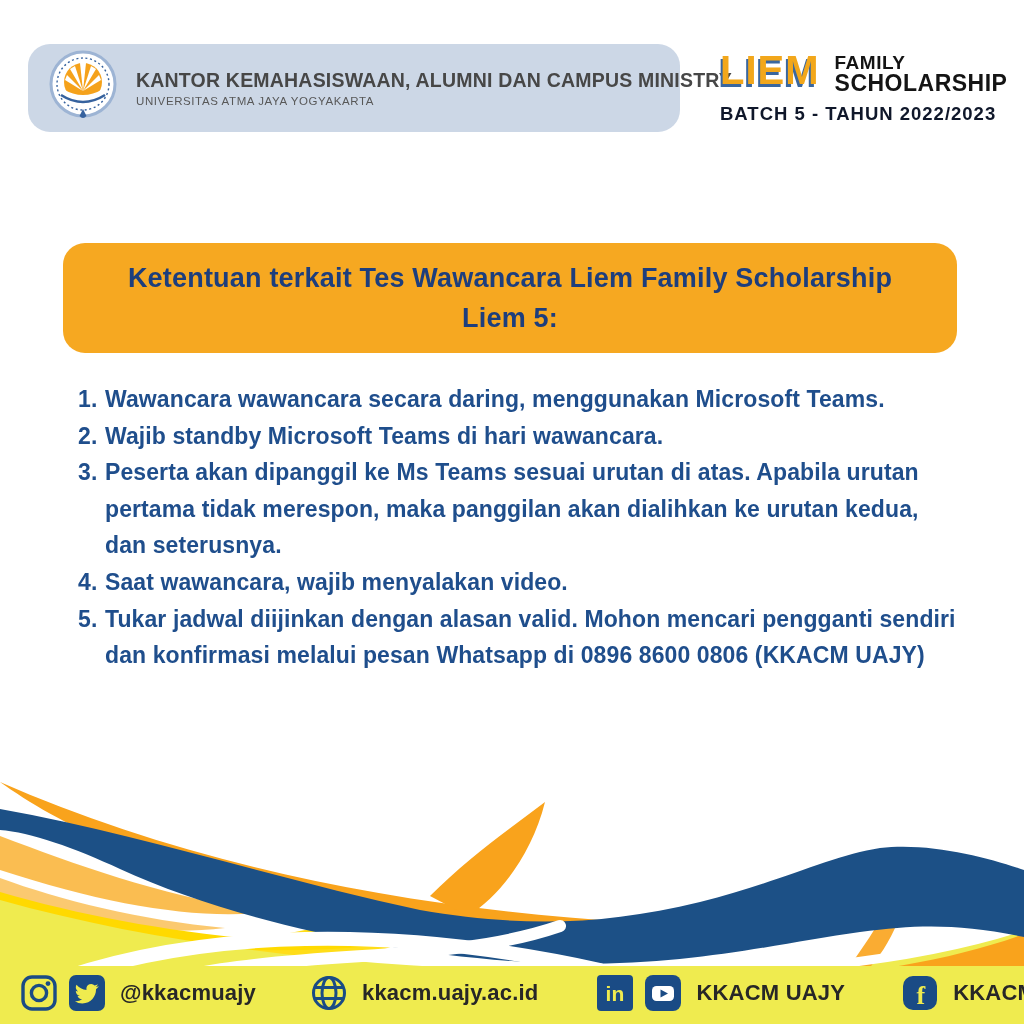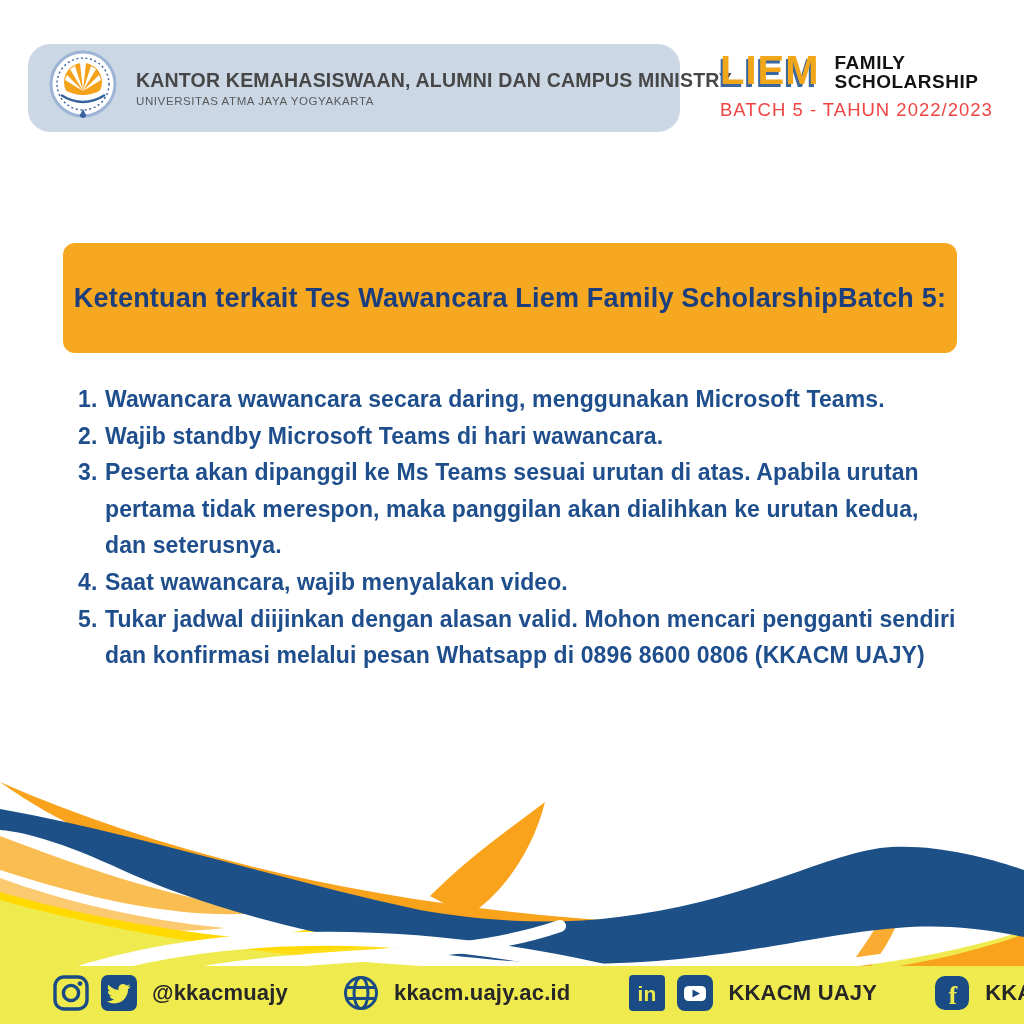--- a/index.html
+++ b/index.html
@@ -20,41 +20,41 @@
   .office-univ{font-size:11.5px;font-weight:normal;color:#585858;letter-spacing:.6px;margin-top:3px;}
   
   .brand{position:absolute;right:34px;top:52px;text-align:left;width:270px;}
   .brand-row{display:flex;align-items:flex-start;gap:15px;}
   .brand-liem{
     font-size:40px;font-weight:bold;color:#F2A71B;line-height:.9;
     text-shadow:-2px 3px 0 #3a679f;letter-spacing:1px;
   }
   .brand-stack{display:flex;flex-direction:column;margin-top:1px;}
   .brand-family{font-size:19px;font-weight:bold;color:#141414;line-height:1.02;letter-spacing:.5px;}
-  .brand-scholarship{font-size:19px;font-weight:bold;color:#141414;line-height:1.02;letter-spacing:.5px;}
-  .brand-batch{font-size:18.5px;font-weight:normal;color:#ef4444;margin-top:7px;letter-spacing:1px;white-space:nowrap;}
+  .brand-scholarship{font-size:23px;font-weight:bold;color:#141414;line-height:1.02;letter-spacing:.5px;}
+  .brand-batch{font-size:18.5px;font-weight:bold;color:#0f172a;margin-top:7px;letter-spacing:1px;white-space:nowrap;}
   
   .title-box{
     position:absolute;left:63px;top:243px;width:894px;height:110px;
-    background:#F6A821;border-radius:12px;
-    display:flex;flex-direction:row;align-items:center;justify-content:center;
+    background:#F6A821;border-radius:22px;
+    display:flex;flex-direction:column;align-items:center;justify-content:center;
   }
   .title-line{font-size:27px;font-weight:bold;color:#1D3E7D;line-height:1.5;text-align:center;letter-spacing:.2px;}
   
   .rules{position:absolute;left:78px;top:381px;width:880px;}
   .rule{display:flex;margin:0;color:#1F4E8C;font-size:23px;font-weight:bold;line-height:36.6px;letter-spacing:.1px;}
   .rule-num{flex:0 0 27px;}
   .rule-text{flex:1;}
   
   .waves{position:absolute;left:0;bottom:0;width:1024px;height:250px;}
   .waves svg{display:block;width:1024px;height:250px;}
   
   .footer{
     position:absolute;left:0;bottom:0;width:972px;height:62px;
-    display:flex;align-items:center;box-sizing:border-box;padding:0 52px;
+    display:flex;align-items:center;box-sizing:border-box;padding:0 20px;
     color:#272727;font-size:22px;font-weight:bold;letter-spacing:.2px;
   }
   .social-group{display:flex;align-items:center;gap:10px;}
   .social-group .label{margin-left:4px;white-space:nowrap;}
   .sp1{margin-left:54px;} .sp2{margin-left:58px;} .sp3{margin-left:56px;}
   .icon38{width:38px;height:38px;display:block;}
 </style>
 </head>
 <body>
 
@@ -88,21 +88,21 @@
       <span class="brand-stack">
         <span class="brand-family">FAMILY</span>
         <span class="brand-scholarship">SCHOLARSHIP</span>
       </span>
     </div>
     <div class="brand-batch">BATCH 5 - TAHUN 2022/2023</div>
   </div>
 
   <div class="title-box">
     <div class="title-line">Ketentuan terkait Tes Wawancara Liem Family Scholarship</div>
-    <div class="title-line">Batch 5:</div>
+    <div class="title-line">Liem 5:</div>
   </div>
 
   <div class="rules">
     <div class="rule">
       <span class="rule-num">1.</span>
       <span class="rule-text">Wawancara wawancara secara daring, menggunakan Microsoft Teams.</span>
     </div>
     <div class="rule">
       <span class="rule-num">2.</span>
       <span class="rule-text">Wajib standby Microsoft Teams di hari wawancara.</span>

